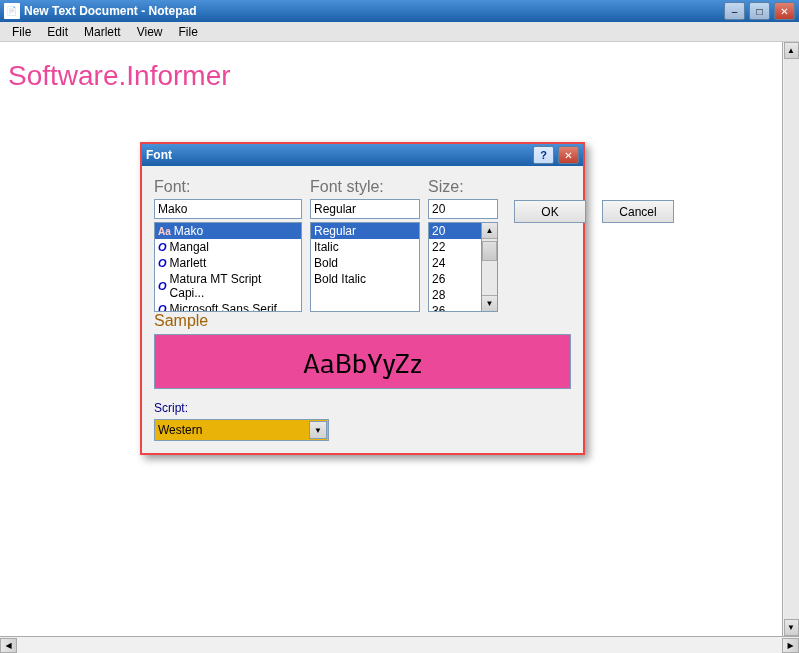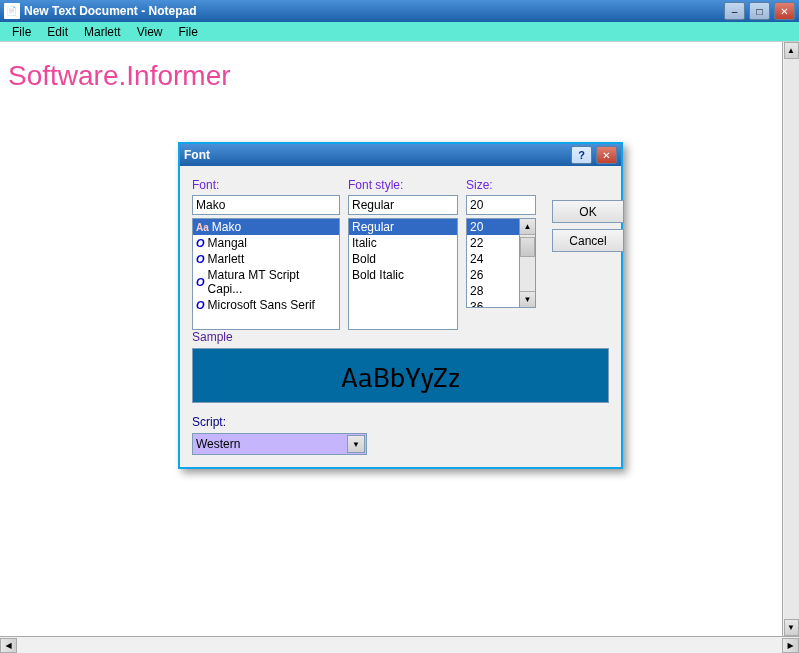--- a/index.html
+++ b/index.html
@@ -55,21 +55,21 @@
       color: #000;
       cursor: pointer;
     }
     .titlebar-btn.close {
       background: linear-gradient(to bottom, #e08070, #c04030);
       color: white;
     }
 
     
     .menubar {
-      background: #5eead4;
+      background: #e5e5e5;
       height: 20px;
       display: flex;
       align-items: center;
       padding: 0 4px;
       border-bottom: 1px solid #ccc;
       flex-shrink: 0;
     }
     .menubar-item {
       padding: 2px 8px;
       font-size: 12px;
@@ -147,23 +147,22 @@
       cursor: pointer;
     }
 
     
     .dialog-overlay {
       position: absolute;
       top: 100px;
       left: 140px;
       width: 445px;
       background: #f0f0f0;
-      border: 2px solid #0ea5e9;
+      border: 2px solid #ef4444;
       box-shadow: 4px 4px 8px rgba(0,0,0,0.4);
-      margin-left: 38px;
     }
 
     .dialog-titlebar {
       background: linear-gradient(to bottom, #4a90d9, #1a5fa8);
       height: 22px;
       display: flex;
       align-items: center;
       padding: 0 4px;
       gap: 4px;
     }
@@ -200,38 +199,38 @@
     
     .dialog-body {
       padding: 12px;
     }
 
     .col-font { flex: 0 0 148px; }
     .col-style { flex: 0 0 110px; }
     .col-size { flex: 0 0 70px; }
 
     .col-label {
-      font-size: 12px;
-      color: #6d28d9;
+      font-size: 16px;
+      color: #737373;
       margin-bottom: 3px;
     }
 
     .col-input {
       width: 100%;
       height: 20px;
       border: 1px solid #7f9db9;
       background: white;
       padding: 1px 3px;
       font-size: 12px;
       outline: none;
     }
 
     .col-listbox {
       width: 100%;
-      height: 112px;
+      height: 90px;
       border: 1px solid #7f9db9;
       background: white;
       overflow-y: auto;
       margin-top: 3px;
     }
 
     .listbox-item {
       padding: 1px 3px;
       font-size: 12px;
       cursor: pointer;
@@ -300,49 +299,50 @@
       height: 20px;
       background: linear-gradient(to bottom, #e0e0e0, #c8c8c8);
       border: 1px solid #aaa;
       position: absolute;
       top: 2px;
     }
 
     
     .dialog-buttons {
       display: flex;
-      flex-direction: column;
-      gap: 6px;
+      flex-direction: row;
+      gap: 16px;
       margin-left: 8px;
       padding-top: 22px;
+      justify-content: center;
     }
     .dialog-btn {
       width: 72px;
       height: 23px;
       background: linear-gradient(to bottom, #f5f5f5, #e0e0e0);
       border: 1px solid #7f9db9;
       font-size: 12px;
       cursor: pointer;
       display: flex;
       align-items: center;
       justify-content: center;
     }
 
     
     .sample-section {
       margin-bottom: 12px;
     }
     .sample-label {
-      font-size: 12px;
-      color: #4c1d95;
+      font-size: 16px;
+      color: #a16207;
       margin-bottom: 4px;
     }
     .sample-box {
       border: 1px solid #7f9db9;
-      background: #0369a1;
+      background: #ec4899;
       height: 55px;
       display: flex;
       align-items: center;
       justify-content: center;
     }
     .sample-text {
       font-size: 28px;
       font-family: 'Mako', Arial, sans-serif;
     }
 
@@ -350,21 +350,21 @@
     .script-section {}
     .script-label {
       font-size: 12px;
       color: #000080;
       margin-bottom: 4px;
     }
     .script-select {
       width: 175px;
       height: 22px;
       border: 1px solid #7f9db9;
-      background: #c4b5fd;
+      background: #eab308;
       font-size: 12px;
       padding: 1px 3px;
       appearance: none;
       -webkit-appearance: none;
       padding-right: 20px;
       position: relative;
     }
     .script-select-wrapper {
       position: relative;
       display: inline-block;

